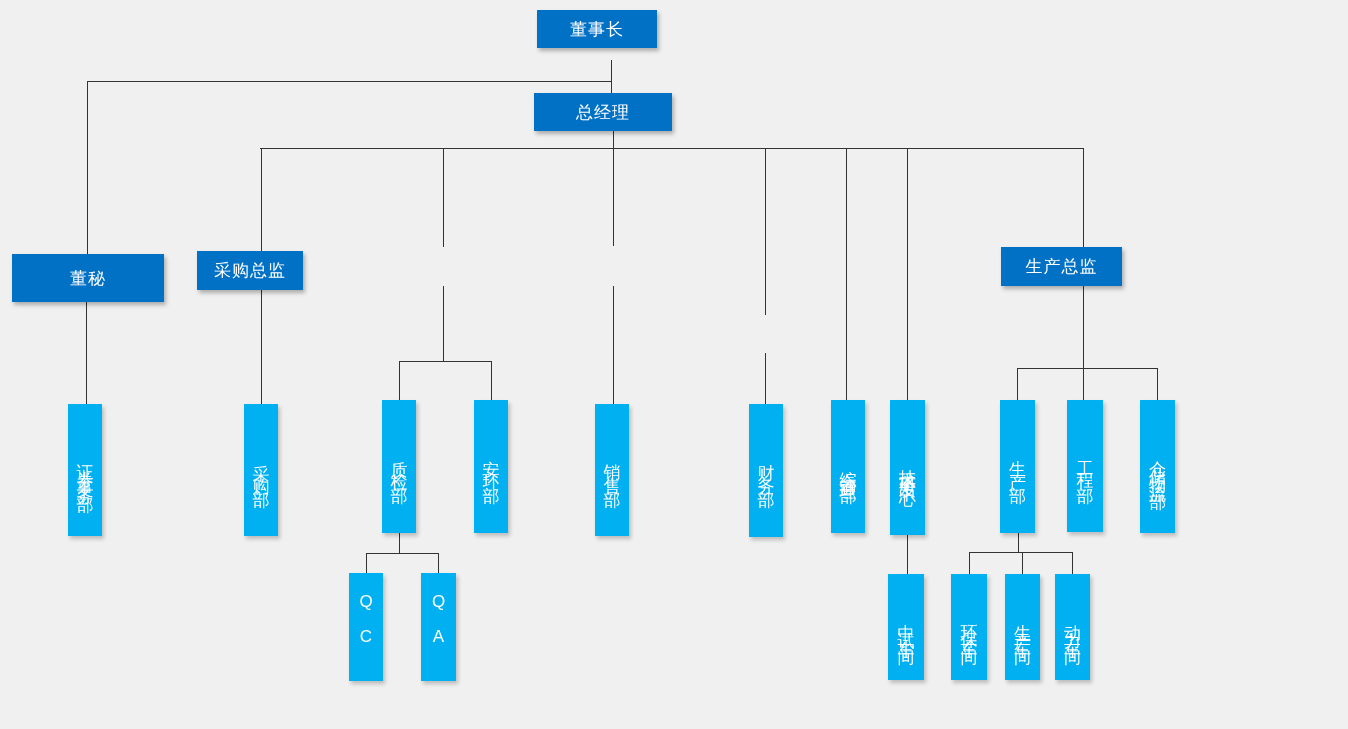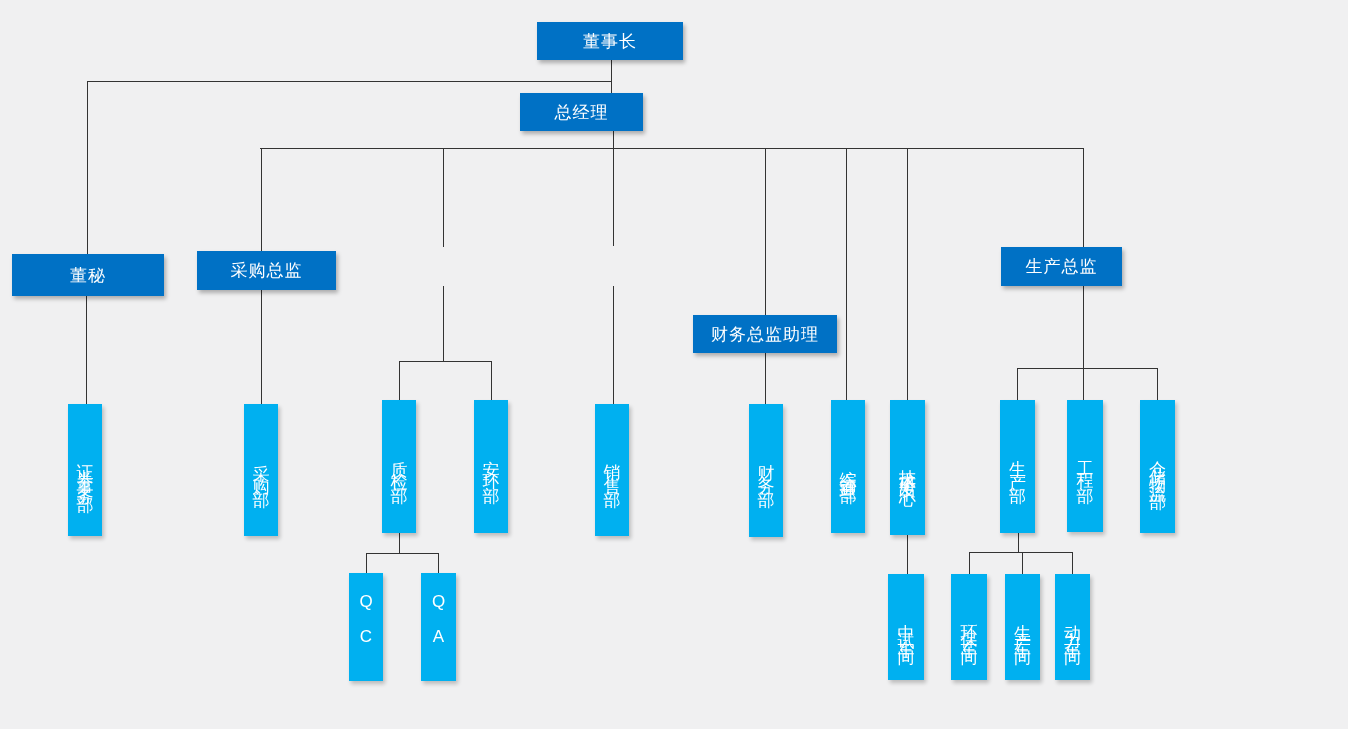--- a/index.html
+++ b/index.html
@@ -94,34 +94,31 @@
   <div class="line h" style="left:366px;top:553px;width:72px"></div>
   <div class="line v" style="left:366px;top:553px;height:20px"></div>
   <div class="line v" style="left:438px;top:553px;height:20px"></div>
 
   <div class="line v" style="left:1018px;top:533px;height:19px"></div>
   <div class="line h" style="left:969px;top:552px;width:103px"></div>
   <div class="line v" style="left:969px;top:552px;height:22px"></div>
   <div class="line v" style="left:1022px;top:552px;height:22px"></div>
   <div class="line v" style="left:1072px;top:552px;height:22px"></div>
 
-  <div class="node h-node" style="left:537px;top:22px;width:146px;height:38px">
+  <div class="node h-node" style="left:537px;top:10px;width:120px;height:38px">
     <span class="lbl">董事长</span>
   </div>
-  <div class="node h-node" style="left:520px;top:93px;width:123px;height:38px">
+  <div class="node h-node" style="left:534px;top:93px;width:138px;height:38px">
     <span class="lbl">总经理</span>
   </div>
-  <div class="node h-node" style="left:12px;top:254px;width:152px;height:42px">
+  <div class="node h-node" style="left:12px;top:254px;width:152px;height:48px">
     <span class="lbl">董秘</span>
   </div>
-  <div class="node h-node" style="left:197px;top:251px;width:139px;height:39px">
+  <div class="node h-node" style="left:197px;top:251px;width:106px;height:39px">
     <span class="lbl">采购总监</span>
-  </div>
-  <div class="node h-node" style="left:693px;top:315px;width:144px;height:38px">
-    <span class="lbl">财务总监助理</span>
   </div>
   <div class="node h-node" style="left:1001px;top:247px;width:121px;height:39px">
     <span class="lbl">生产总监</span>
   </div>
 
   <div class="node v-node sp5" style="left:68px;top:404px;width:34px;height:132px">
     <span class="lbl">证券事务部</span>
   </div>
   <div class="node v-node sp3" style="left:244px;top:404px;width:34px;height:132px">
     <span class="lbl">采购部</span>

